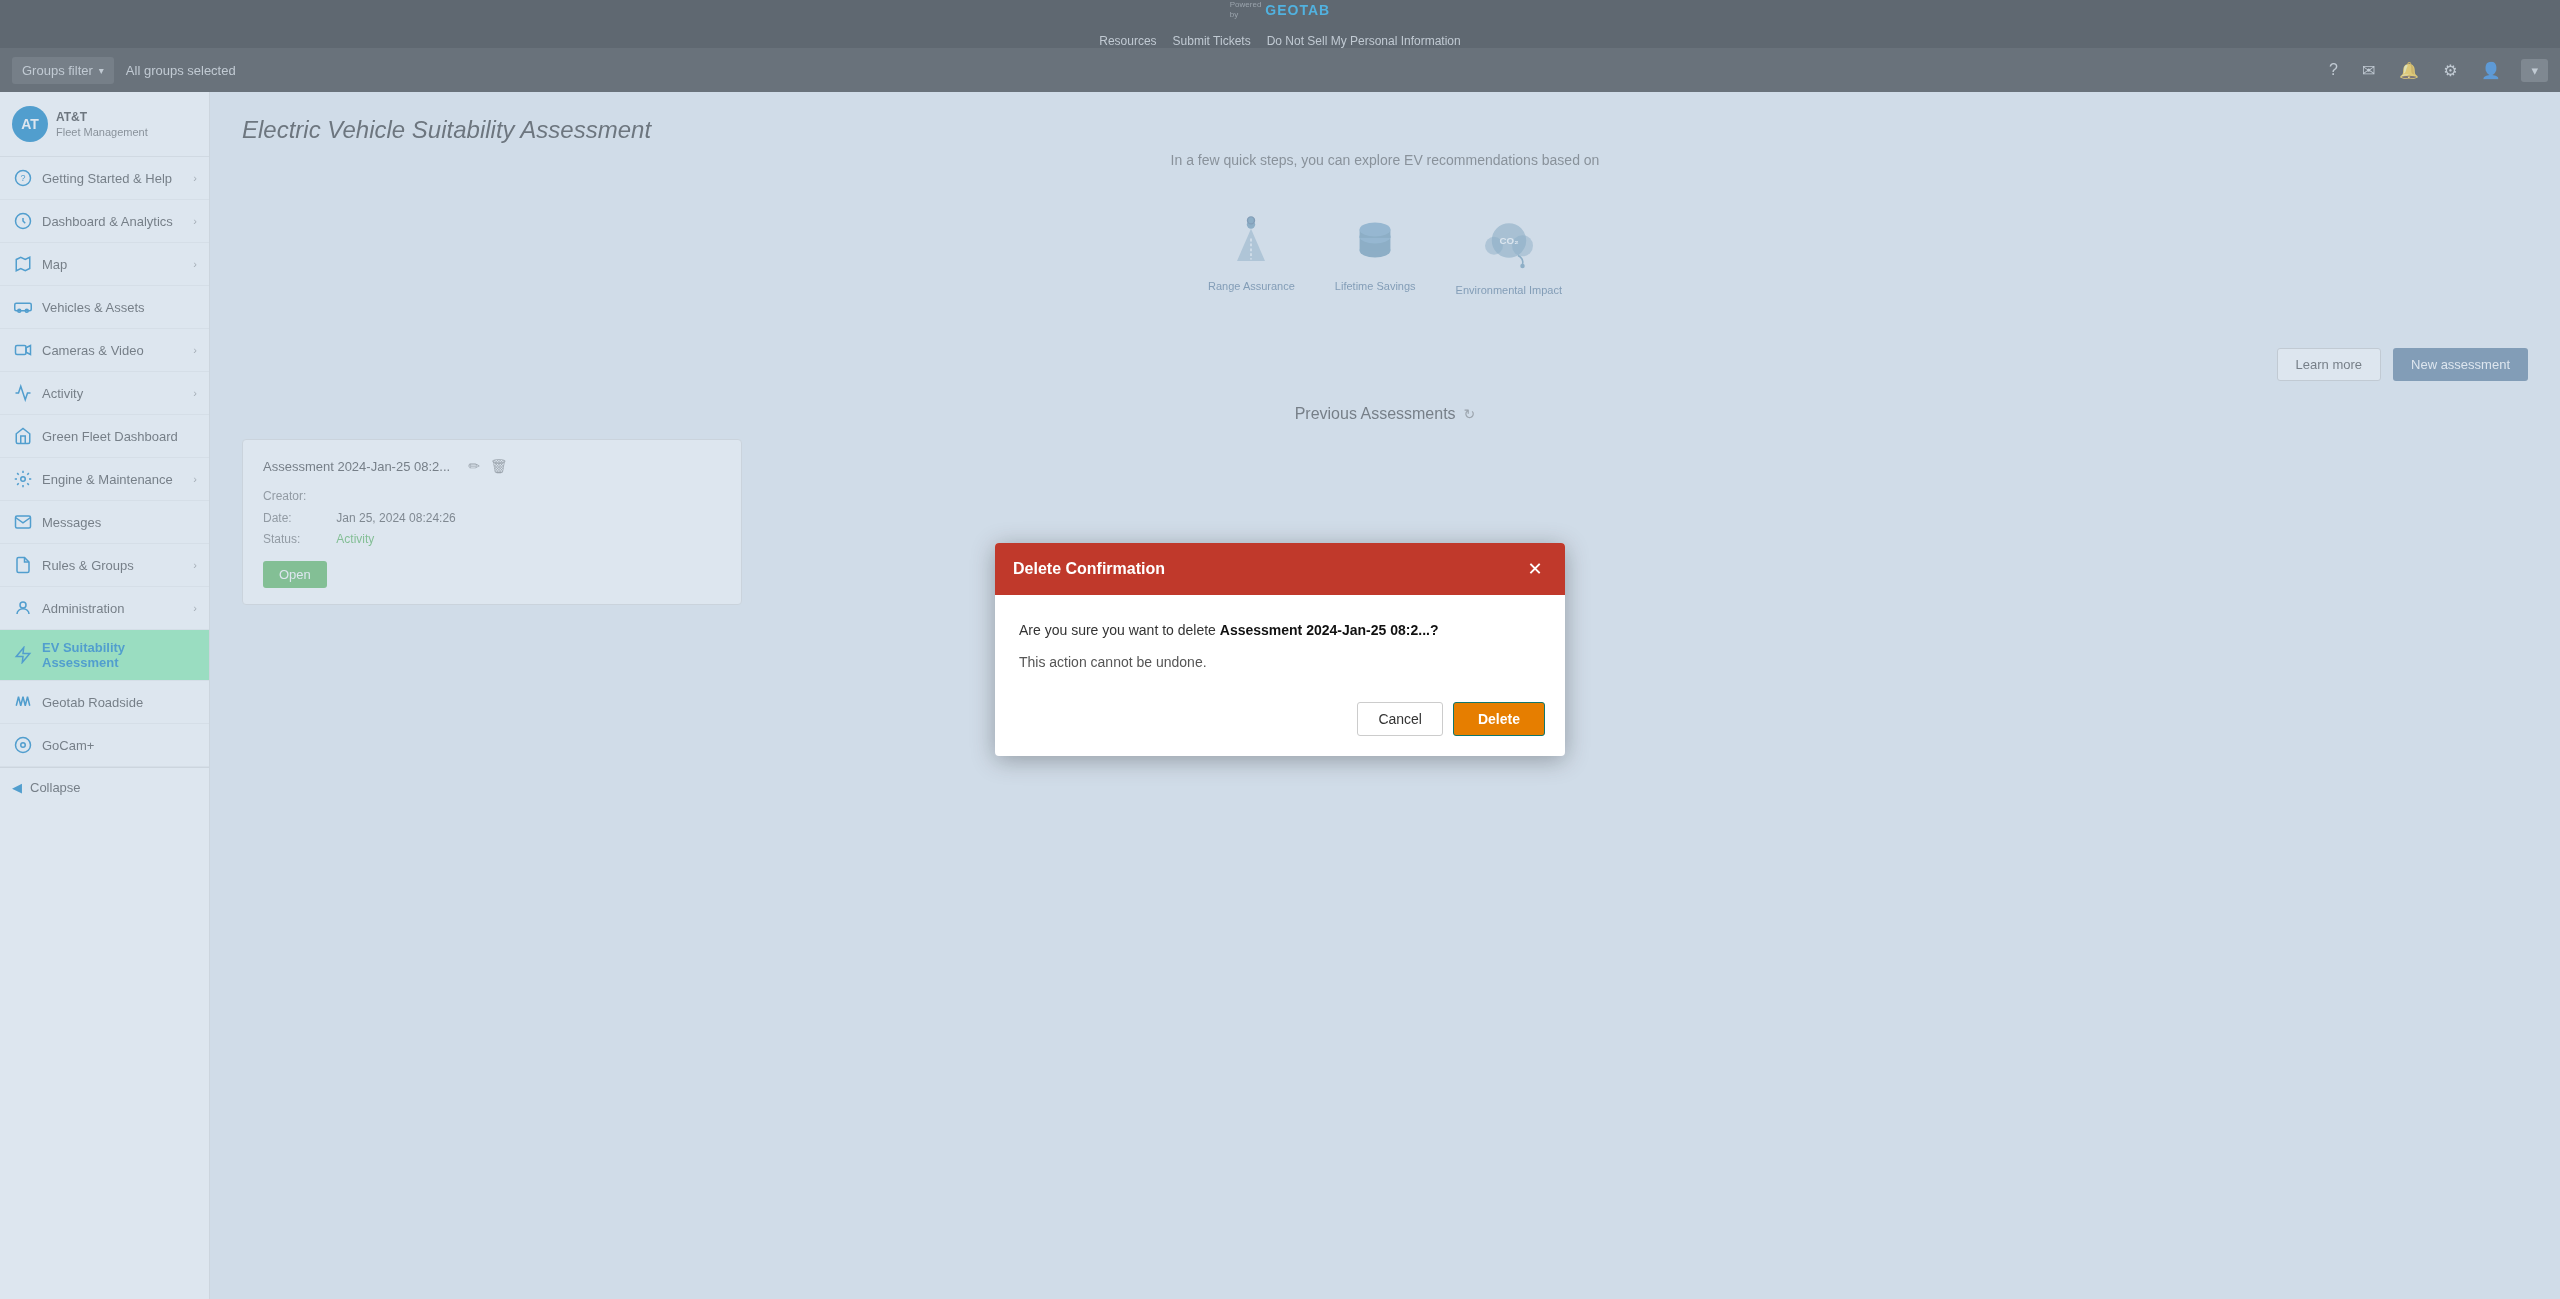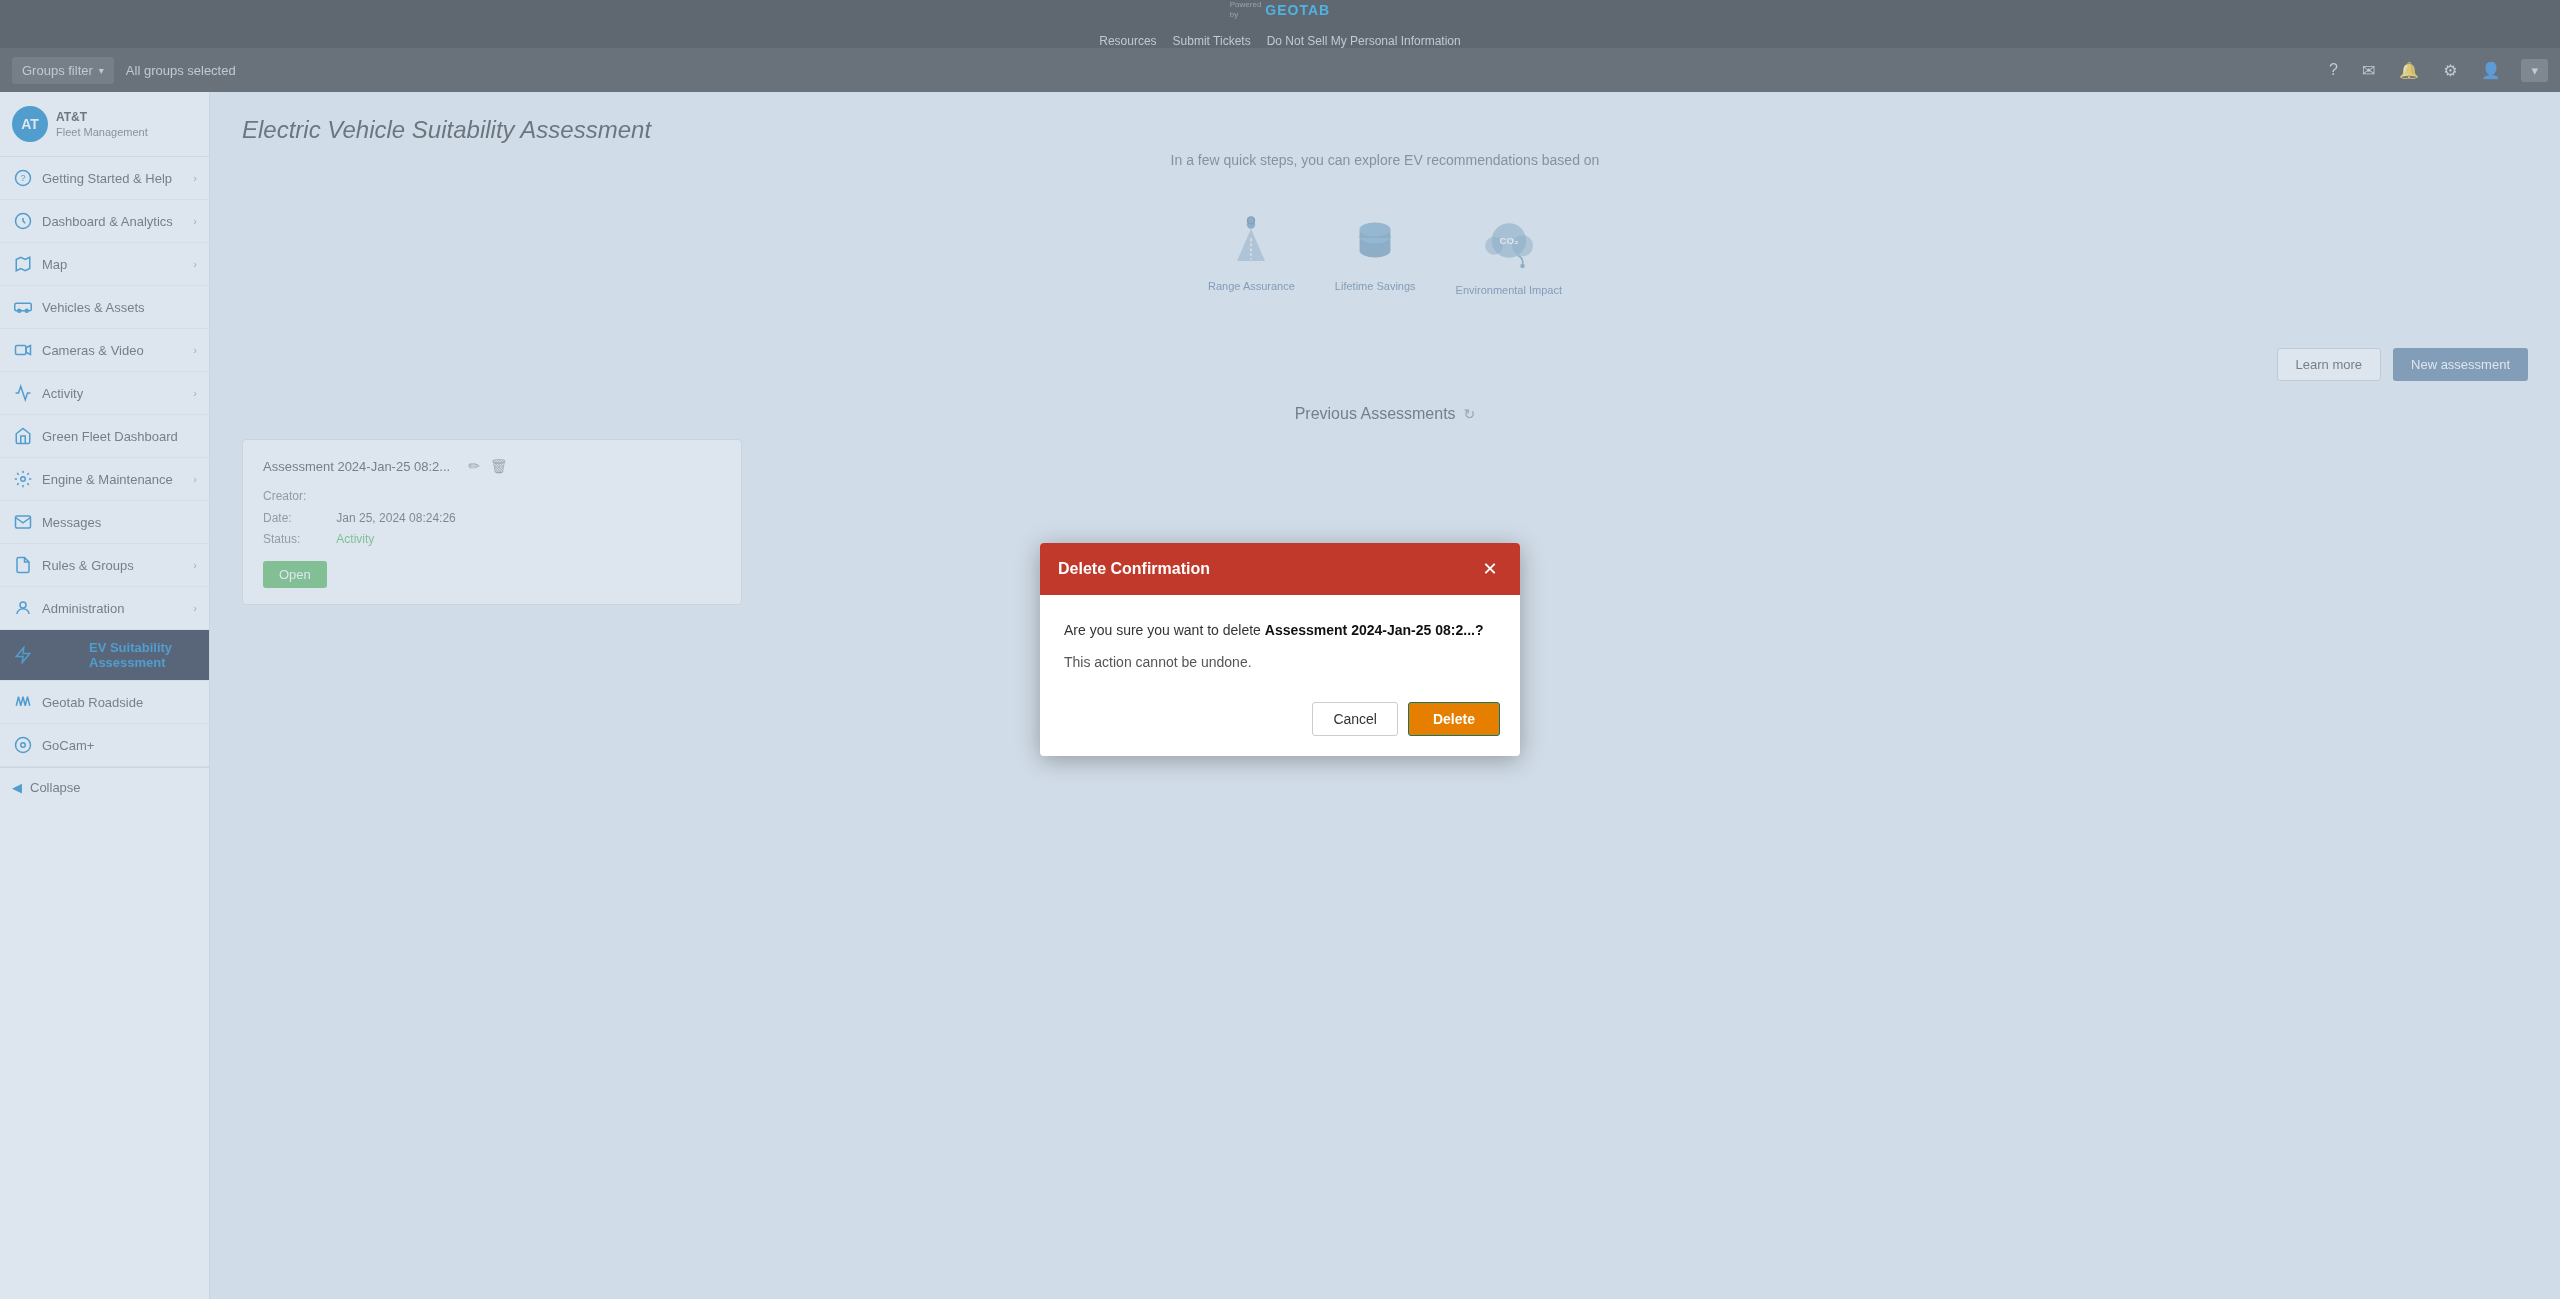--- a/index.html
+++ b/index.html
@@ -120,21 +120,21 @@
     .nav-item {
       display: flex;
       align-items: center;
       padding: 10px 12px;
       cursor: pointer;
       color: #444;
       font-size: 13px;
       border-bottom: 1px solid #f0f0f0;
       position: relative;
     }
-    .nav-item.active { background: #0f172a; color: #007cc3; font-weight: 600; gap: 47px; }
+    .nav-item.active { background: #86efac; color: #007cc3; font-weight: 600; }
     .nav-icon {
       width: 22px;
       height: 22px;
       margin-right: 8px;
       display: flex;
       align-items: center;
       justify-content: center;
       color: #007cc3;
       font-size: 15px;
       flex-shrink: 0;
@@ -245,21 +245,21 @@
       background: rgba(180, 200, 220, 0.45);
       z-index: 200;
       display: flex;
       align-items: center;
       justify-content: center;
     }
 
     .modal {
       background: #fff;
       border-radius: 4px;
-      width: 480px;
+      width: 570px;
       overflow: hidden;
       box-shadow: 0 4px 24px rgba(0,0,0,0.3);
     }
     .modal-header {
       background: #c0392b;
       padding: 14px 18px;
       display: flex;
       align-items: center;
       justify-content: space-between;
     }

